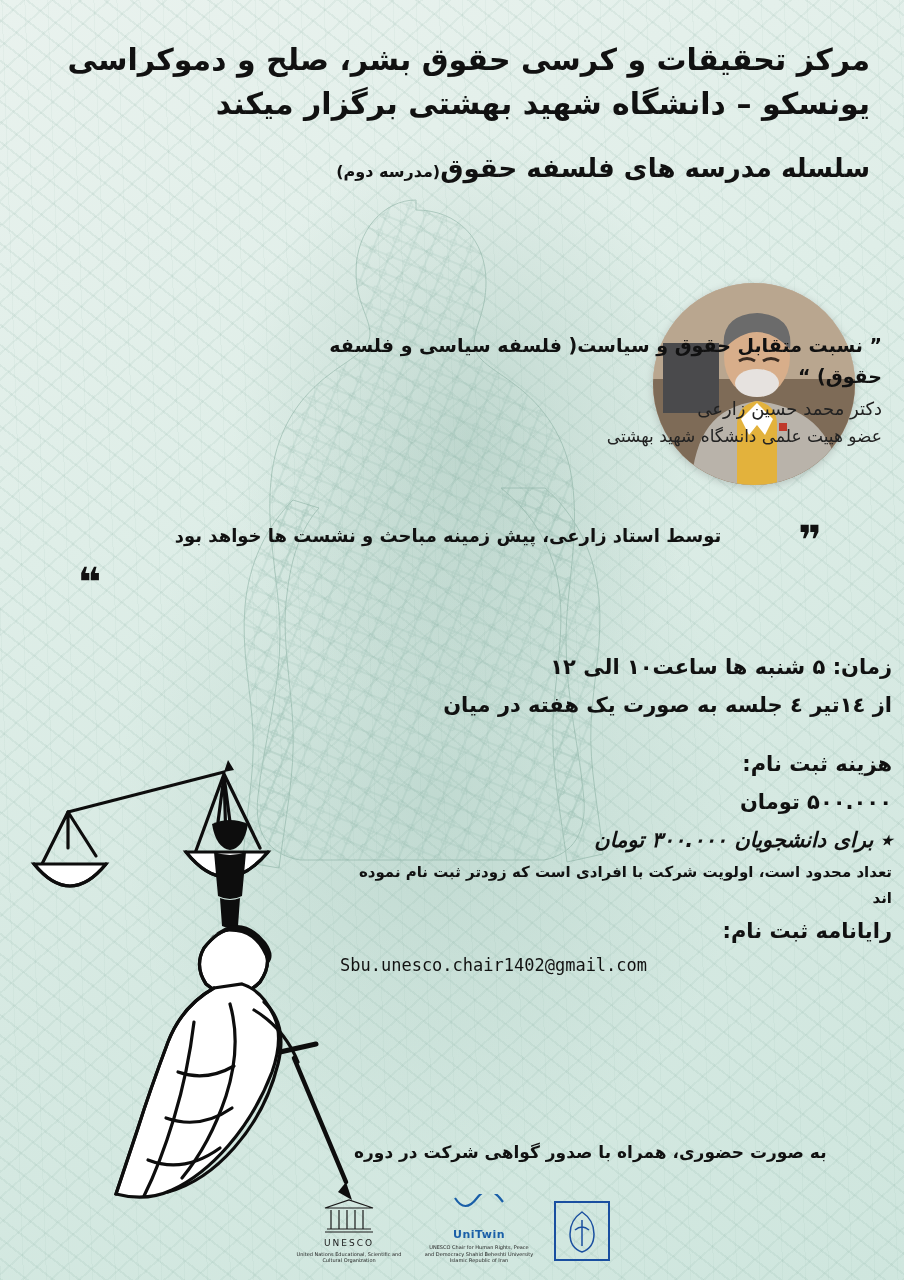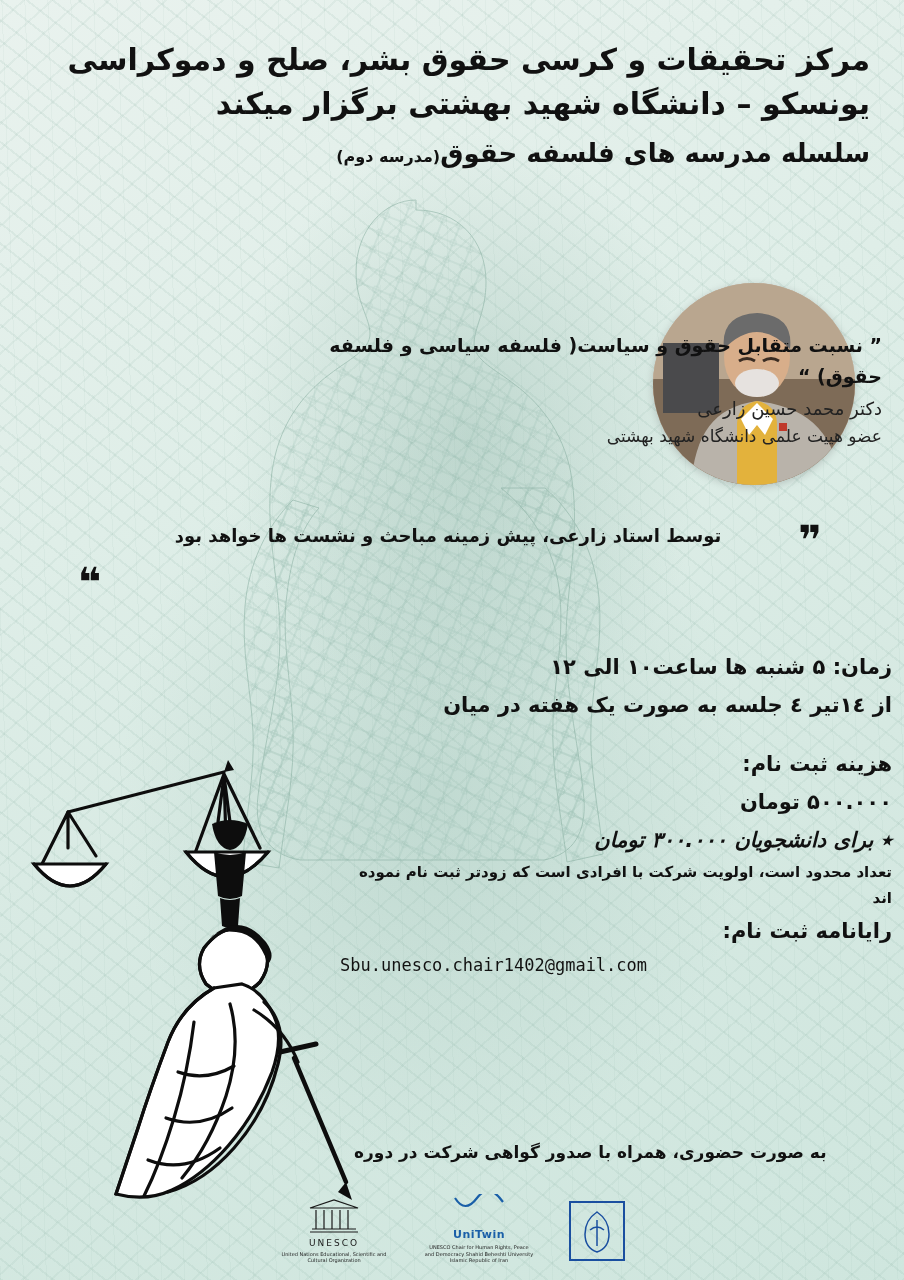--- a/index.html
+++ b/index.html
@@ -51,21 +51,21 @@
     box-sizing: border-box;
   }
   .org-line {
     font-size: 30px;
     font-weight: bold;
     line-height: 1.45;
     color: #111;
     letter-spacing: 0;
   }
   .series-line {
-    margin-top: 13px;
+    margin-top: 28px;
     font-size: 26px;
     font-weight: bold;
     color: #111;
   }
   .series-sub {
     font-size: 16px;
     font-weight: bold;
   }
 
   
@@ -211,21 +211,21 @@
   
   .logo-bar {
     position: absolute;
     bottom: 16px;
     left: 0;
     right: 0;
     height: 70px;
     display: flex;
     justify-content: center;
     align-items: flex-end;
-    gap: 35px;
+    gap: 20px;
     direction: ltr;
   }
   .logo-item {
     display: flex;
     flex-direction: column;
     align-items: center;
     justify-content: flex-end;
   }
   .logo-caption {
     font-size: 5px;

